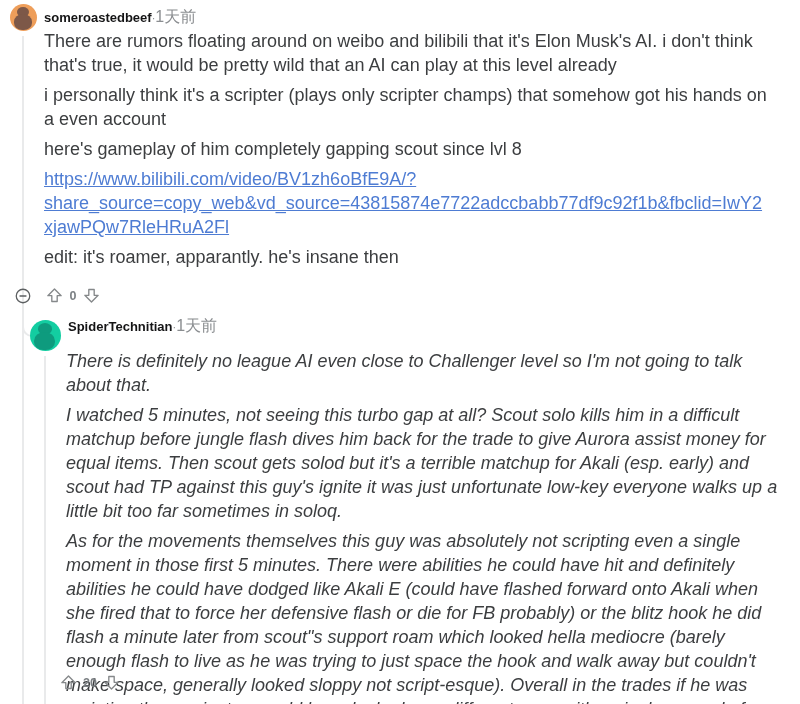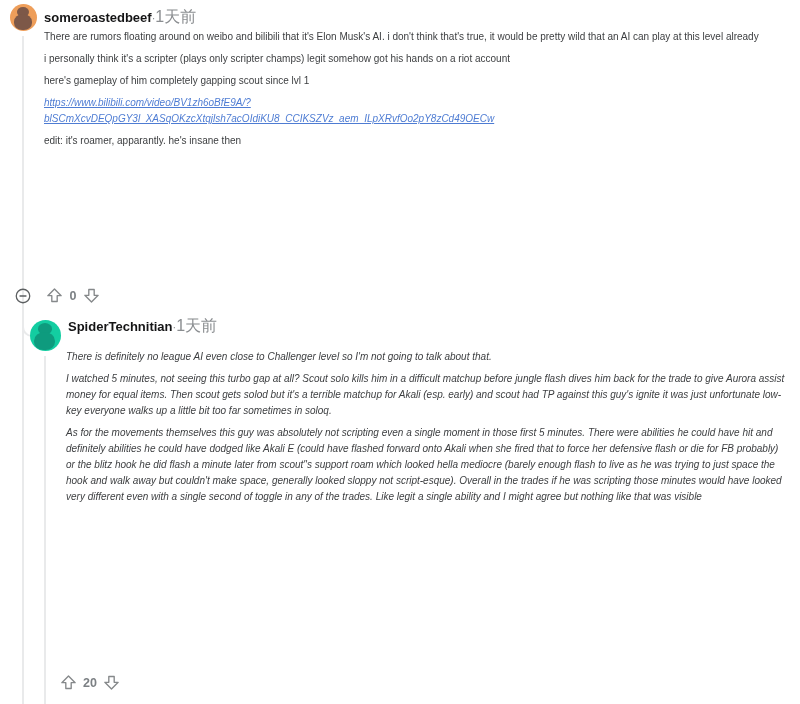--- a/index.html
+++ b/index.html
@@ -60,32 +60,31 @@
   .header2 { left: 68px; top: 316px; }
   .author {
     font-size: 13px;
     font-weight: bold;
     color: #141415;
     cursor: pointer;
   }
   .sep { font-size: 11px; color: #8a8d90; }
   .time { font-size: 16px; color: #8a8d90; cursor: pointer; }
   
-  .body { position: absolute; font-size: 10px; line-height: 16px; }
+  .body { position: absolute; font-size: 18px; line-height: 24px; }
   .body1 { left: 44px; top: 29px; width: 726px; }
   .body2 { left: 66px; top: 349px; width: 722px; font-style: italic; }
   .body p { margin: 0 0 6px 0; }
   .body p:last-child { margin-bottom: 0; }
   a.link {
     text-decoration: underline;
     cursor: pointer;
     display: block;
     margin: 0 0 6px 0;
     word-break: break-all;
-    font-style: italic;
   }
   a.link .link-line { display: block; }
   
   .actions {
     position: absolute;
     display: flex;
     align-items: center;
   }
   .actions1 { left: 14px; top: 286px; }
   .actions2 { left: 59px; top: 673px; }
@@ -118,25 +117,25 @@
     <span class="snoo-head" style="background: rgb(125, 88, 72);"></span>
     <span class="snoo-body" style="background: rgb(125, 88, 72);"></span>
   </div>
   <div class="header header1">
     <span class="author">someroastedbeef</span>
     <span class="sep">·</span>
     <span class="time">1天前</span>
   </div>
   <div class="body body1">
     <p>There are rumors floating around on weibo and bilibili that it's Elon Musk's AI. i don't think that's true, it would be pretty wild that an AI can play at this level already</p>
-    <p>i personally think it's a scripter (plays only scripter champs) legit somehow got his hands on a riot account</p>
-    <p>here's gameplay of him completely gapping scout since lvl 1</p>
+    <p>i personally think it's a scripter (plays only scripter champs) that somehow got his hands on a even account</p>
+    <p>here's gameplay of him completely gapping scout since lvl 8</p>
     <a class="link" style="color: rgb(78, 124, 211);">
       <span class="link-line">https://www.bilibili.com/video/BV1zh6oBfE9A/?</span>
-      <span class="link-line">blSCmXcvDEQpGY3l_XASqOKzcXtqjlsh7acOIdiKU8_CCIKSZVz_aem_ILpXRvfOo2pY8zCd49OECw</span>
+      <span class="link-line">share_source=copy_web&amp;vd_source=43815874e7722adccbabb77df9c92f1b&amp;fbclid=IwY2xjawPQw7RleHRuA2Fl</span>
     </a>
     <p>edit: it's roamer, apparantly. he's insane then</p>
   </div>
   <div class="actions actions1">
     <span class="icon-btn collapse-btn">
       <svg width="18" height="18" viewBox="0 0 24 24">
         <circle cx="12" cy="12" r="9" fill="none" stroke="#5c5f61" stroke-width="1.7"></circle>
         <line x1="8" y1="12" x2="16" y2="12" stroke="#5c5f61" stroke-width="1.7" stroke-linecap="round"></line>
       </svg>
     </span>

